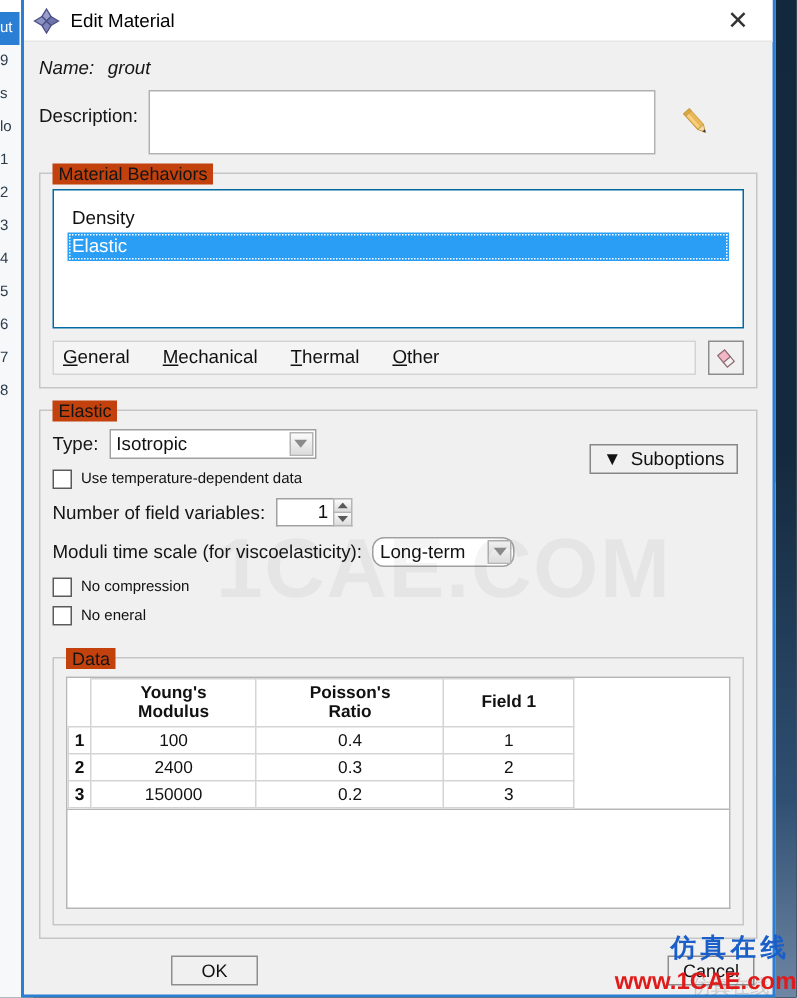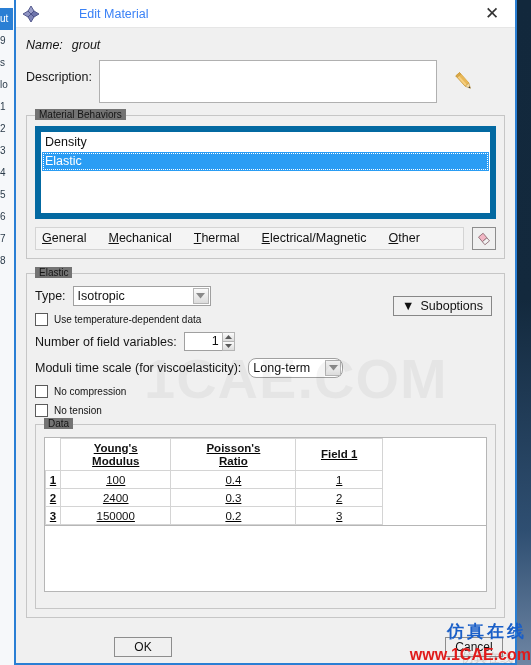--- a/index.html
+++ b/index.html
@@ -48,21 +48,21 @@
     background:#f0f0f0;
     border:2px solid #2a7fd4;
     border-top:none;
   }
   .titlebar {
     height:28px; background:#ffffff;
     display:flex; align-items:center; padding:0 4px 0 6px;
     border-bottom:1px solid #e6e6e6;
   }
   .title-icon { width:18px; height:18px; flex:0 0 18px; margin-right:7px; }
-  .title-text { flex:1 1 auto; font-size:12.5px; color:#3b82f6;margin-left:32px; }
+  .title-text { flex:1 1 auto; font-size:12.5px; color:#000000; }
   .close-btn {
     width:38px; height:26px; display:flex; align-items:center; justify-content:center;
     font-size:17px; color:#333; font-family:"Liberation Sans", sans-serif;
     line-height:1;
   }
 
   .body { position:relative; padding:0 10px; }
 
   .row-name { display:flex; align-items:center; height:30px; padding-top:4px;font-style:italic; }
   .lbl { color:#151515; font-size:12.5px; white-space:nowrap; }
@@ -78,28 +78,28 @@
   }
   .pencil-btn { margin-left:12px; width:30px; height:43px;
     display:flex; align-items:center; justify-content:center; }
 
   
   .group {
     position:relative; border:1px solid #c6c6c6; margin-top:12px;
     padding:10px 8px 8px 8px; background:transparent;
   }
   .group > .legend {
-    position:absolute; top:-7px; left:8px; background:#737373;
-    padding:0 4px; font-size:10px; color:#151515;
+    position:absolute; top:-7px; left:8px; background:#c2410c;
+    padding:0 4px; font-size:12px; color:#151515;
   }
 
   
   .list-box {
-    background:#ffffff; border:6px solid #0369a1; height:93px;
-    padding:1px; overflow:hidden;
+    background:#ffffff; border:1px solid #0369a1; height:93px;
+    padding:9px; overflow:hidden;
   }
   .list-item { height:19px; line-height:19px; padding:0 3px; font-size:12.5px; color:#111; }
   .list-item.selected {
     background:#2a9df4; color:#ffffff; outline:1px dotted #ffffff; outline-offset:-2px;
   }
 
   .tabbar { display:flex; align-items:center; margin-top:8px; }
   .tabs {
     flex:1 1 auto; display:flex; align-items:center; gap:0px;
     background:#f4f4f4; border:1px solid #d4d4d4; height:23px; padding:0 6px;
@@ -150,21 +150,21 @@
     line-height:17px;
   }
   .spin-btns { width:13px; height:19px; display:flex; flex-direction:column; }
   .spin-btns div {
     flex:1 1 50%; background:linear-gradient(180deg,#fbfbfb,#dcdcdc);
     border:1px solid #b4b4b4; display:flex; align-items:center; justify-content:center;
   }
   .spin-btns div + div { border-top:none; }
 
   
-  .data-group { margin-top:7px; padding:12px 8px 16px 8px;text-decoration:underline; }
+  .data-group { margin-top:21px; padding:12px 8px 10px 8px; }
   .table-shell { background:#ffffff; border:1px solid #b6b6b6; padding:0; }
   table.dt { border-collapse:collapse; width:338px; background:#fff; }
   table.dt th, table.dt td {
     border:1px solid #d4d4d4; font-size:11.5px; color:#111; text-align:center;
     font-family:"Liberation Sans", sans-serif;
   }
   table.dt thead th { background:#ffffff; font-weight:bold; height:32px; line-height:13px; }
   table.dt thead th.corner { width:15px; border-left:none; border-top:none; }
   table.dt tbody td { height:18px; }
   table.dt tbody td.rn { width:15px; font-weight:bold; background:#ffffff; }
@@ -287,21 +287,20 @@
         <div class="list-box">
           <div class="list-item">Density</div>
           <div class="list-item selected">Elastic</div>
         </div>
 
         <div class="tabbar">
           <div class="tabs">
             <span class="tab"><u>G</u><span>eneral</span></span>
             <span class="tab"><u>M</u><span>echanical</span></span>
             <span class="tab"><u>T</u><span>hermal</span></span>
-            <span class="tab"><u>E</u><span>lectrical/Magnetic</span></span>
             <span class="tab"><u>O</u><span>ther</span></span>
           </div>
           <span class="eraser-btn">
             <svg width="16" height="16" viewBox="0 0 16 16">
               <g transform="rotate(-40 8 8)">
                 <rect x="5" y="3" width="6" height="6" fill="#f2b6c4" stroke="#8c6a72" stroke-width="0.8"></rect>
                 <rect x="5" y="9" width="6" height="4" fill="#f2f2f2" stroke="#8c6a72" stroke-width="0.8"></rect>
               </g>
             </svg>
           </span>
@@ -364,21 +363,21 @@
           </div>
         </div>
 
         <div class="chk-row">
           <span class="chkbox"></span>
           <span class="chk-label">No compression</span>
         </div>
 
         <div class="chk-row">
           <span class="chkbox"></span>
-          <span class="chk-label">No tension</span>
+          <span class="chk-label">No eneral</span>
         </div>
 
         <div class="group data-group">
           <span class="legend">Data</span>
           <div class="table-shell">
             <table class="dt">
               <thead>
                 <tr>
                   <th class="corner"></th>
                   <th>

